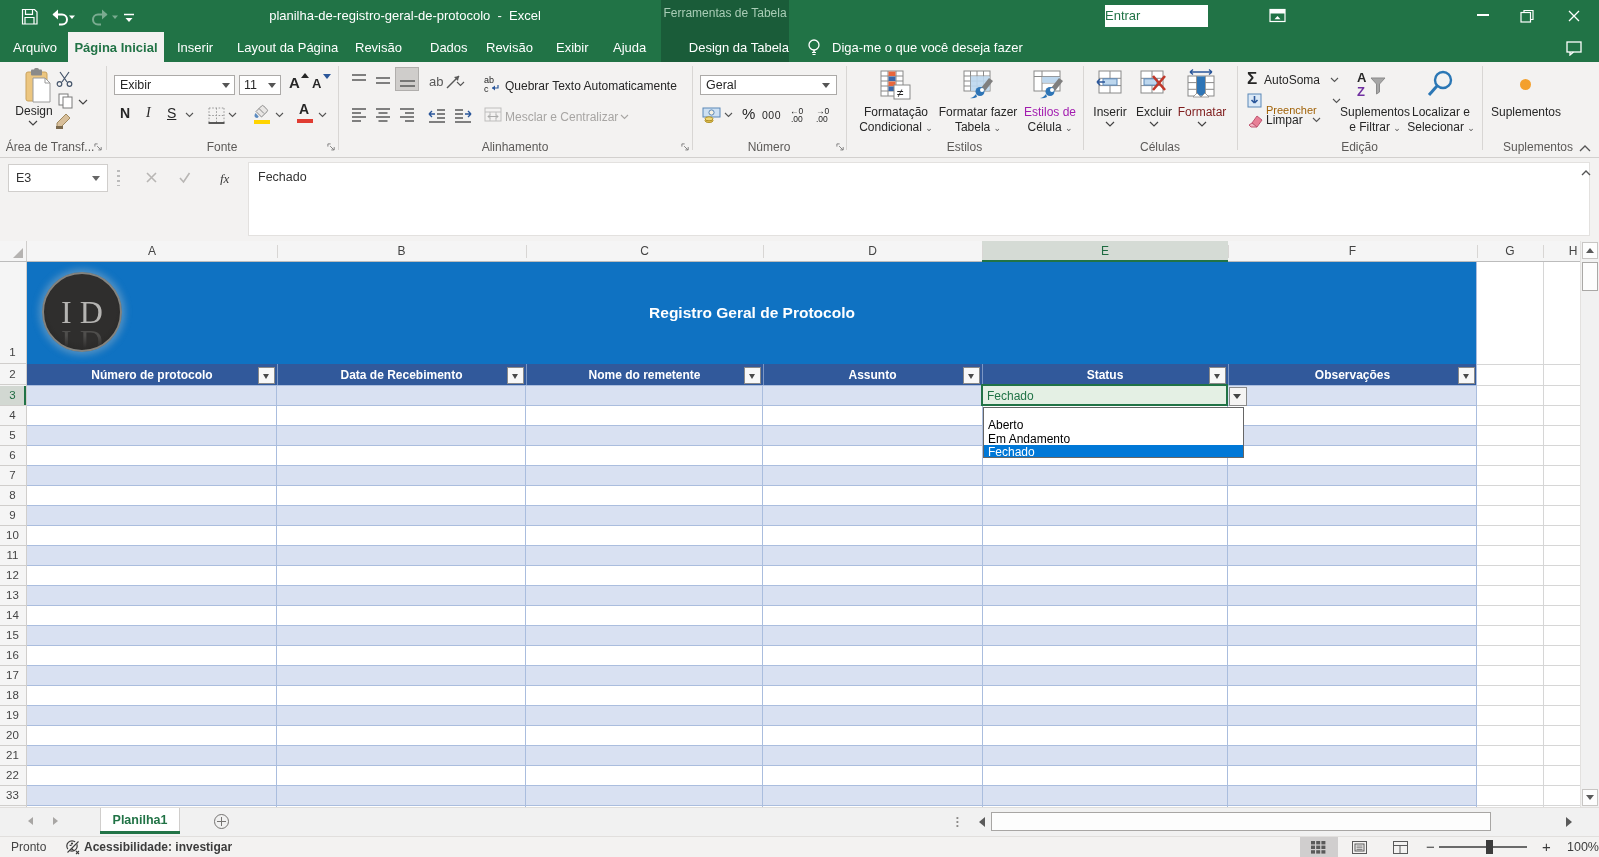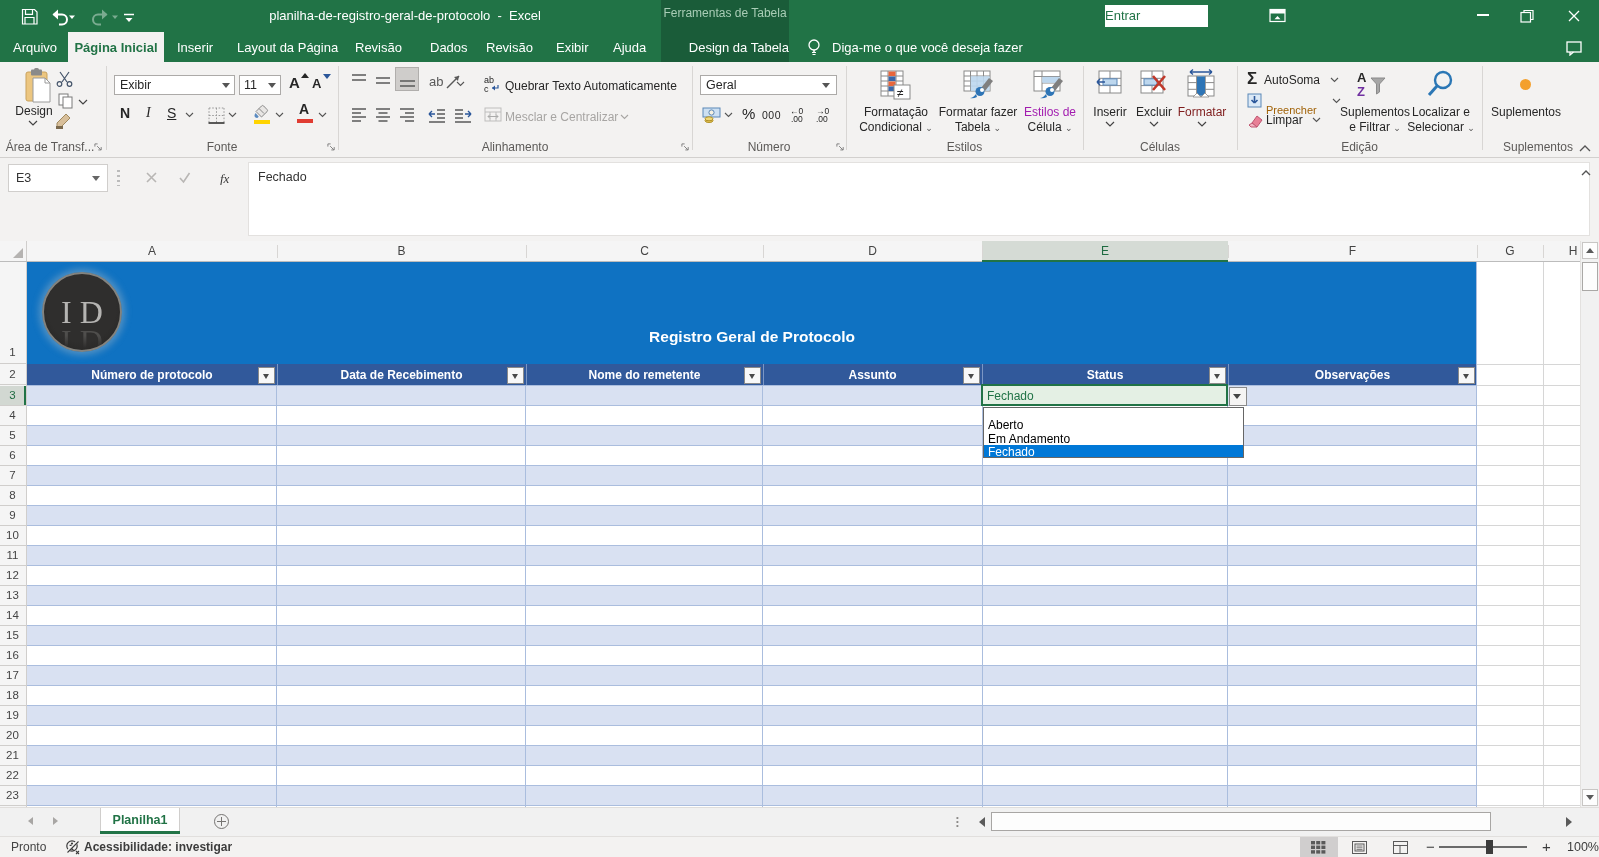--- a/index.html
+++ b/index.html
@@ -445,21 +445,21 @@
  <div class="abs" style="left:1543px;top:245px;width:1px;height:13px;background:#d8d6d4;"></div>
 </div>
 
 <div id="grid" class="abs"></div>
 <div id="grid-content" class="abs" style="left:0;top:0;">
     <div class="abs" style="left:0;top:262px;width:26px;height:545px;background:#f5f5f5;"></div>
  <div class="abs" style="left:27px;top:262px;width:1450px;height:102px;background:#0f72c2;"></div>
  <div class="abs" style="left:42px;top:272px;width:80px;height:80px;border-radius:50%;background:radial-gradient(circle at 50% 45%,#2f2e2d 60%,#272625 85%,#343332 100%);border:2px solid #83837f;box-sizing:border-box;box-shadow:0 0 7px 3px rgba(185,195,200,0.4);"></div>
  <div class="abs" style="left:42px;top:295px;width:80px;height:34px;line-height:34px;text-align:center;font-family:'Liberation Serif',serif;font-size:32px;color:#b5b4b2;">I&nbsp;D</div>
  <div class="abs" style="left:42px;top:328px;width:80px;height:24px;line-height:20px;text-align:center;font-family:'Liberation Serif',serif;font-size:32px;color:#6f6e6c;transform:scaleY(-1);opacity:.5;-webkit-mask-image:linear-gradient(0deg,#000 30%,transparent 85%);mask-image:linear-gradient(0deg,#000 30%,transparent 85%);overflow:hidden;">I&nbsp;D</div>
- <div class="abs" style="left:27px;top:304px;width:1450px;text-align:center;font-size:15.5px;font-weight:bold;color:#fff;margin-top:24px;">Registro Geral de Protocolo</div>
+ <div class="abs" style="left:27px;top:304px;width:1450px;text-align:center;font-size:15.5px;font-weight:bold;color:#fff;">Registro Geral de Protocolo</div>
  <div class="abs" style="left:27px;top:364px;width:1450px;height:21px;background:#31599b;"></div>
  <div class="hdrtxt" style="left:27px;width:250px;">Número de protocolo</div>
  <div class="fbtn" style="left:258px;top:367px;"></div>
  <div class="hdrtxt" style="left:277px;width:249px;">Data de Recebimento</div>
  <div class="fbtn" style="left:507px;top:367px;"></div>
  <div class="hdrtxt" style="left:526px;width:237px;">Nome do remetente</div>
  <div class="fbtn" style="left:744px;top:367px;"></div>
  <div class="hdrtxt" style="left:763px;width:219px;">Assunto</div>
  <div class="fbtn" style="left:963px;top:367px;"></div>
  <div class="hdrtxt" style="left:982px;width:246px;">Status</div>
@@ -541,21 +541,21 @@
  <div class="rownum" style="top:689px;">18</div>
  <div class="abs" style="left:0;top:725px;width:26px;height:1px;background:#d0cecc;"></div>
  <div class="rownum" style="top:709px;">19</div>
  <div class="abs" style="left:0;top:745px;width:26px;height:1px;background:#d0cecc;"></div>
  <div class="rownum" style="top:729px;">20</div>
  <div class="abs" style="left:0;top:765px;width:26px;height:1px;background:#d0cecc;"></div>
  <div class="rownum" style="top:749px;">21</div>
  <div class="abs" style="left:0;top:785px;width:26px;height:1px;background:#d0cecc;"></div>
  <div class="rownum" style="top:769px;">22</div>
  <div class="abs" style="left:0;top:805px;width:26px;height:1px;background:#d0cecc;"></div>
- <div class="rownum" style="top:789px;">23</div>
+ <div class="rownum" style="top:789px;">33</div>
  <div class="abs" style="left:26px;top:262px;width:1px;height:545px;background:#d0cecc;"></div>
  <div class="abs" style="left:981px;top:384px;width:247px;height:22px;background:#e4f0e4;border:2px solid #217346;box-sizing:border-box;"></div>
  <div class="abs" style="left:987px;top:389px;font-size:12px;color:#217346;">Fechado</div>
  <div class="abs" style="left:1229px;top:387px;width:18px;height:19px;background:#f5f4f3;border:1px solid #8a8a8a;box-sizing:border-box;"></div>
  <div class="abs" style="left:1233px;top:394px;border-left:4.5px solid transparent;border-right:4.5px solid transparent;border-top:5.5px solid #444;"></div>
  <div class="abs" style="left:983px;top:407px;width:261px;height:51px;background:#fff;border:1px solid #666;box-sizing:border-box;"></div>
  <div class="abs" style="left:988px;top:418px;font-size:12px;color:#000;">Aberto</div>
  <div class="abs" style="left:988px;top:432px;font-size:12px;color:#000;">Em Andamento</div>
  <div class="abs" style="left:984px;top:445px;width:259px;height:12px;background:#0078d7;"></div>
  <div class="abs" style="left:988px;top:445px;font-size:12px;color:#fff;">Fechado</div>

